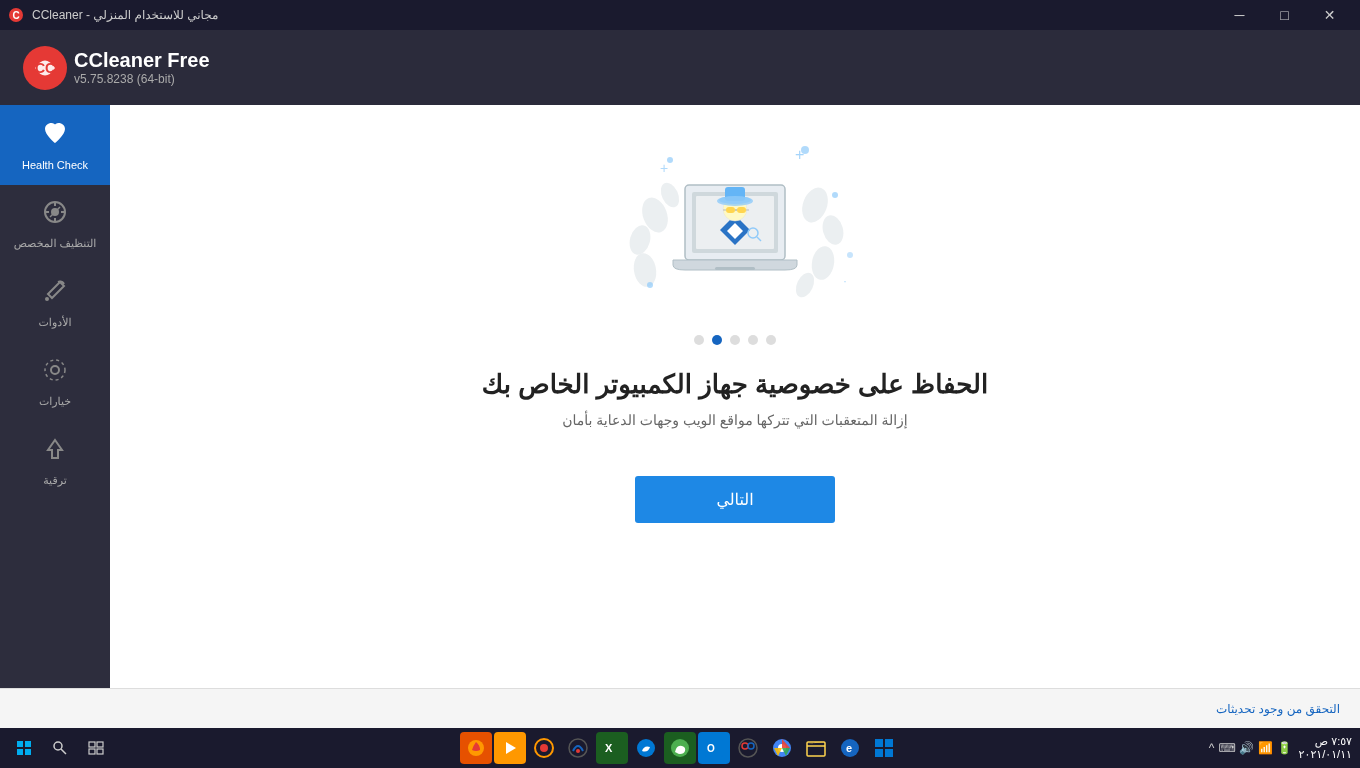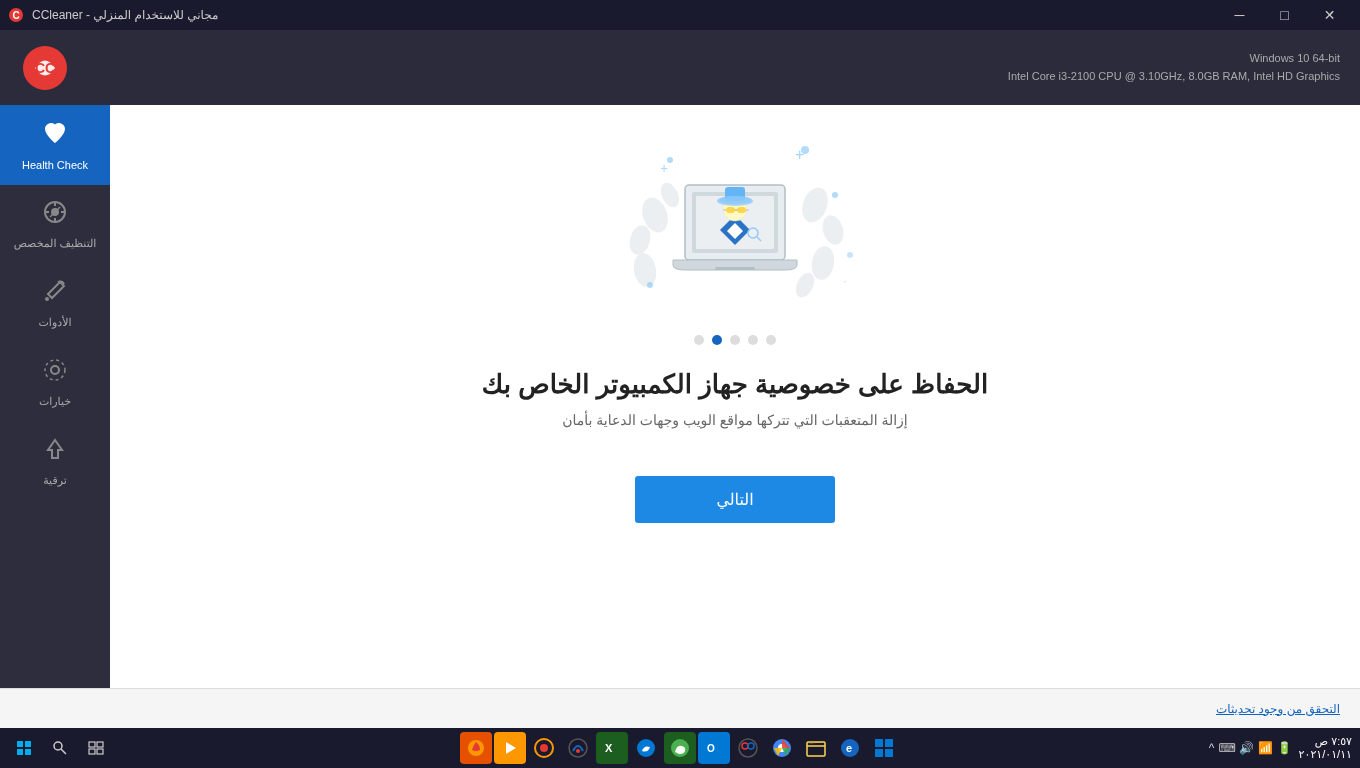--- a/index.html
+++ b/index.html
@@ -116,21 +116,20 @@
       border-top: 1px solid #ddd;
       display: flex;
       align-items: center;
       justify-content: flex-end;
       padding: 0 20px;
       width: 100%;
     }
     .updates-link {
       color: #1565c0;
       font-size: 12px;
-      text-decoration: underline;
       cursor: pointer;
       direction: rtl;
     }
 
     
     .taskbar {
       background: #1a1a2e;
       height: 40px;
       display: flex;
       align-items: center;
@@ -192,24 +191,24 @@
   </div>
 
   <div class="app-header">
     <div class="app-header-left">
 
       <svg width="50" height="50" viewBox="0 0 50 50">
         <circle cx="25" cy="25" r="22" fill="#e53935"></circle>
         <path d="M15 25 Q25 10 35 25 Q25 40 15 25Z" fill="white" opacity="0.9"></path>
         <text x="25" y="30" text-anchor="middle" fill="#e53935" font-size="14" font-weight="bold">CC</text>
       </svg>
-    </div>
-    <div class="app-header-right">
-      <div>Windows 10 64-bit</div>
-      <div>Intel Core i3-2100 CPU @ 3.10GHz, 8.0GB RAM, Intel HD Graphics</div>
+      <div class="app-title-block">
+        <span class="app-title">CCleaner Free</span>
+        <span class="app-version">v5.75.8238 (64-bit)</span>
+      </div>
     </div>
   </div>
 
   <div class="content-wrapper">
 
     <div class="sidebar">
 
       <div class="sidebar-item active">
         <span class="icon">
           <svg width="28" height="28" viewBox="0 0 28 28">

